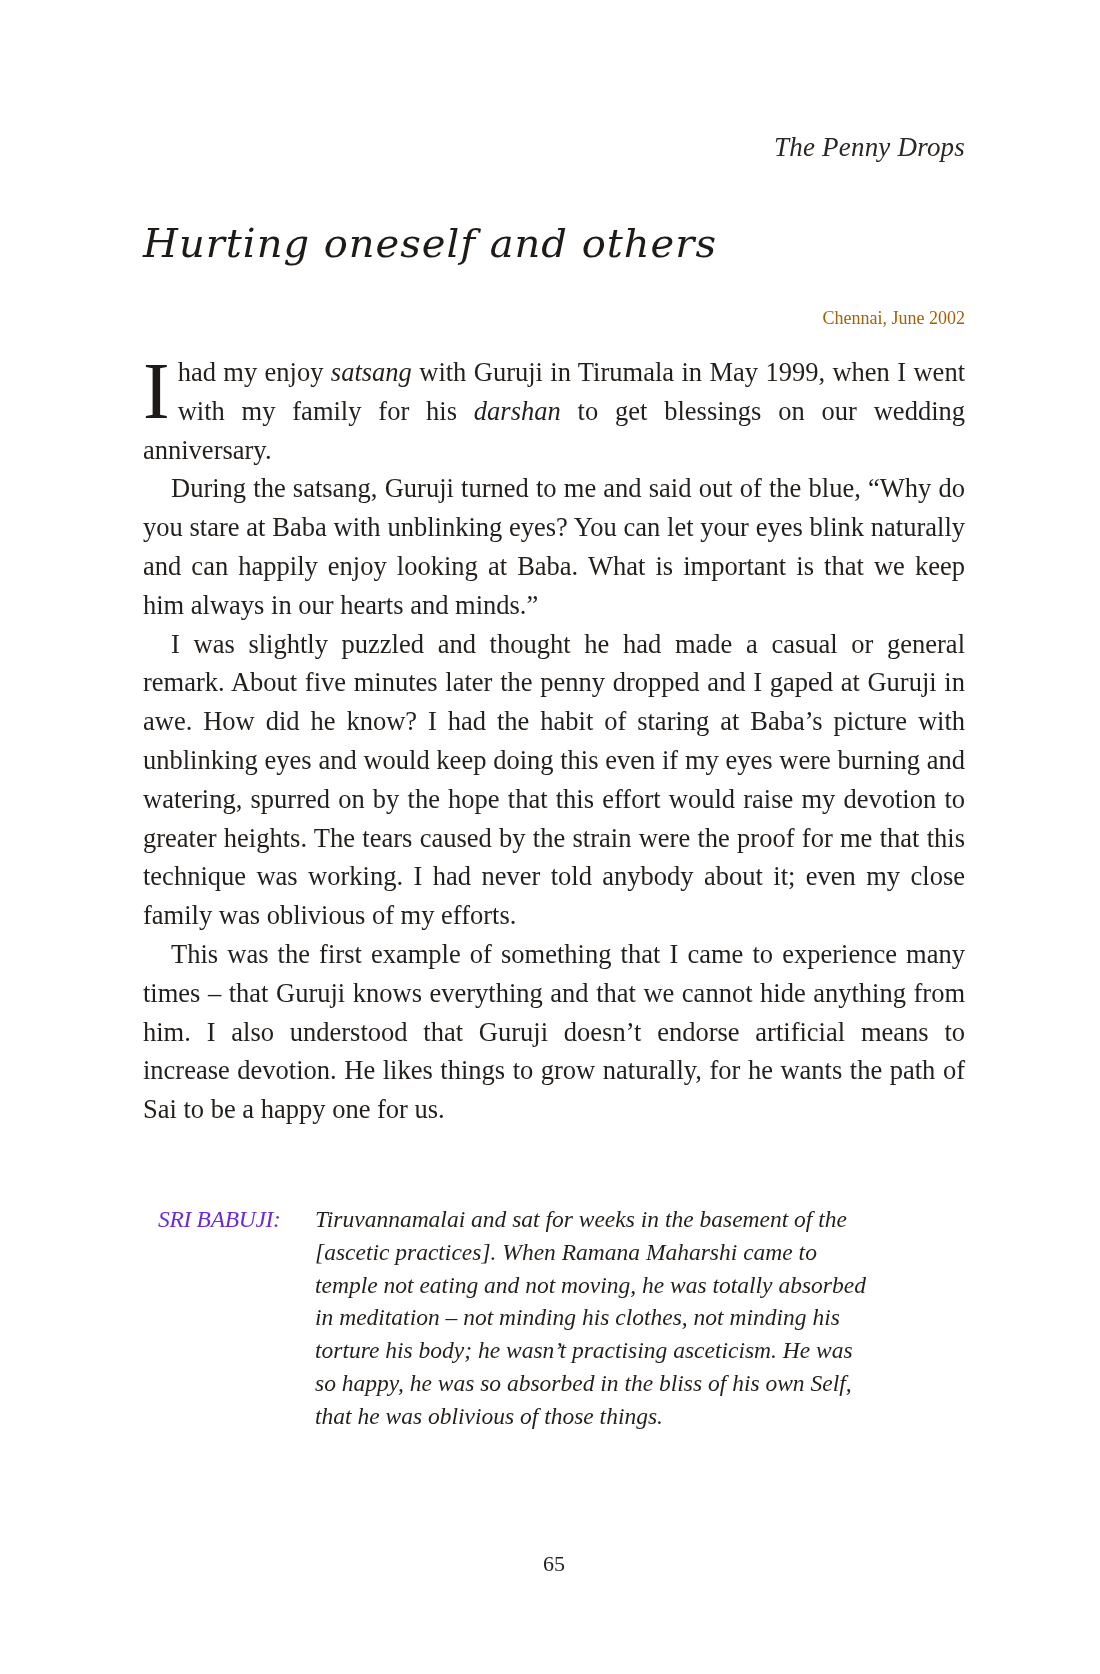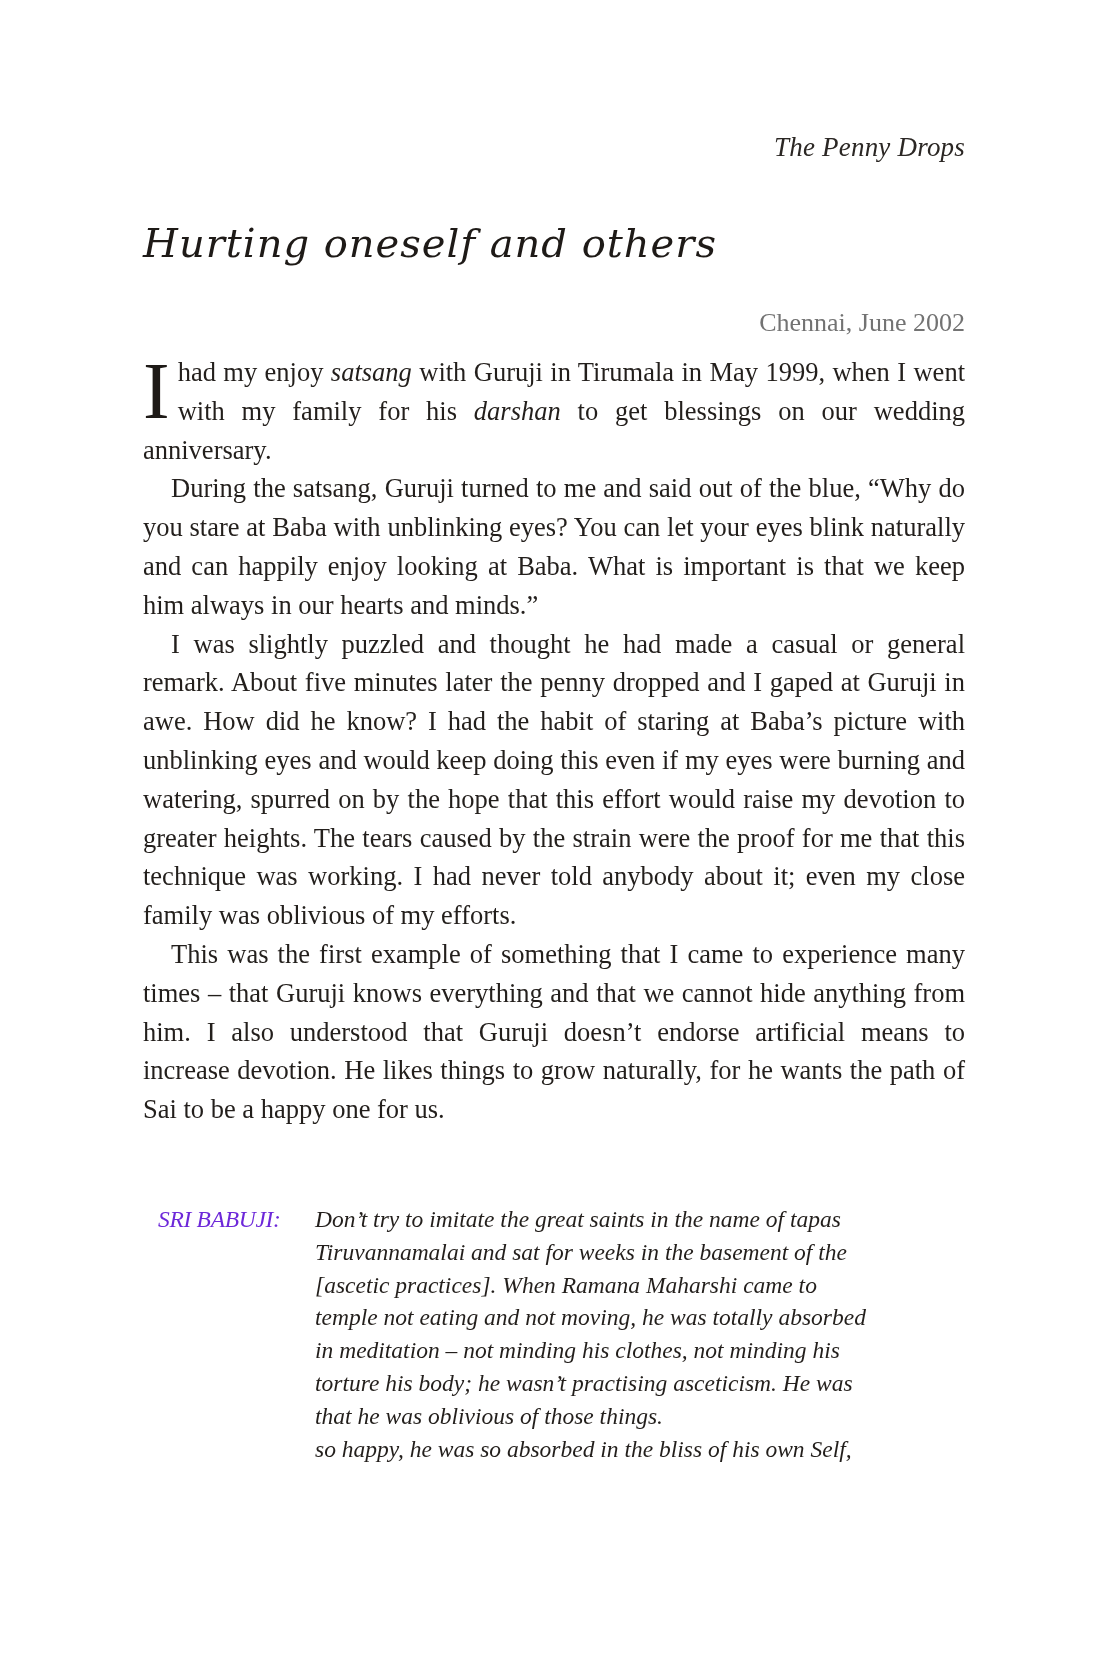--- a/index.html
+++ b/index.html
@@ -42,22 +42,22 @@
       font-size: 40px;
       font-weight: normal;
       color: #1e1a17;
       letter-spacing: 1px;
       margin: 0;
     }
     .dateline {
       position: absolute;
       top: 298px;
       right: 0;
-      font-size: 26px;
-      color: #737373;
+      font-size: 18px;
+      color: #a16207;
     }
     .body-text {
       position: absolute;
       top: 343px;
       left: 0;
       width: 822px;
       font-size: 26.5px;
       line-height: 38.8px;
       text-align: justify;
       color: #231f1c;
@@ -134,25 +134,25 @@
       <span class="drop-cap">I</span><span> had my enjoy </span><em>satsang</em><span> with Guruji in Tirumala in May 1999, when I went with my family for his </span><em>darshan</em><span> to get blessings on our wedding anniversary.</span>
     </p>
     <p>During the satsang, Guruji turned to me and said out of the blue, “Why do you stare at Baba with unblinking eyes? You can let your eyes blink naturally and can happily enjoy looking at Baba. What is important is that we keep him always in our hearts and minds.”</p>
     <p>I was slightly puzzled and thought he had made a casual or general remark. About five minutes later the penny dropped and I gaped at Guruji in awe. How did he know? I had the habit of staring at Baba’s picture with unblinking eyes and would keep doing this even if my eyes were burning and watering, spurred on by the hope that this effort would raise my devotion to greater heights. The tears caused by the strain were the proof for me that this technique was working. I had never told anybody about it; even my close family was oblivious of my efforts.</p>
     <p>This was the first example of something that I came to experience many times – that Guruji knows everything and that we cannot hide anything from him. I also understood that Guruji doesn’t endorse artificial means to increase devotion. He likes things to grow naturally, for he wants the path of Sai to be a happy one for us.</p>
   </div>
 
   <div class="quote-block">
     <div class="quote-speaker">SRI BABUJI:</div>
     <div class="quote-text">
-      <span>Don’t try to imitate the great saints in the name of tapas</span>
       <span>Tiruvannamalai and sat for weeks in the basement of the</span>
       <span>[ascetic practices]. When Ramana Maharshi came to</span>
       <span>temple not eating and not moving, he was totally absorbed</span>
       <span>in meditation – not minding his clothes, not minding his</span>
       <span>torture his body; he wasn’t practising asceticism. He was</span>
+      <span>so happy, he was so absorbed in the bliss of his own Self,</span>
       <span>that he was oblivious of those things.</span>
-      <span>so happy, he was so absorbed in the bliss of his own Self,</span>
     </div>
   </div>
 
+  <div class="page-number">65</div>
 
 </div>
 
 </body></html>

